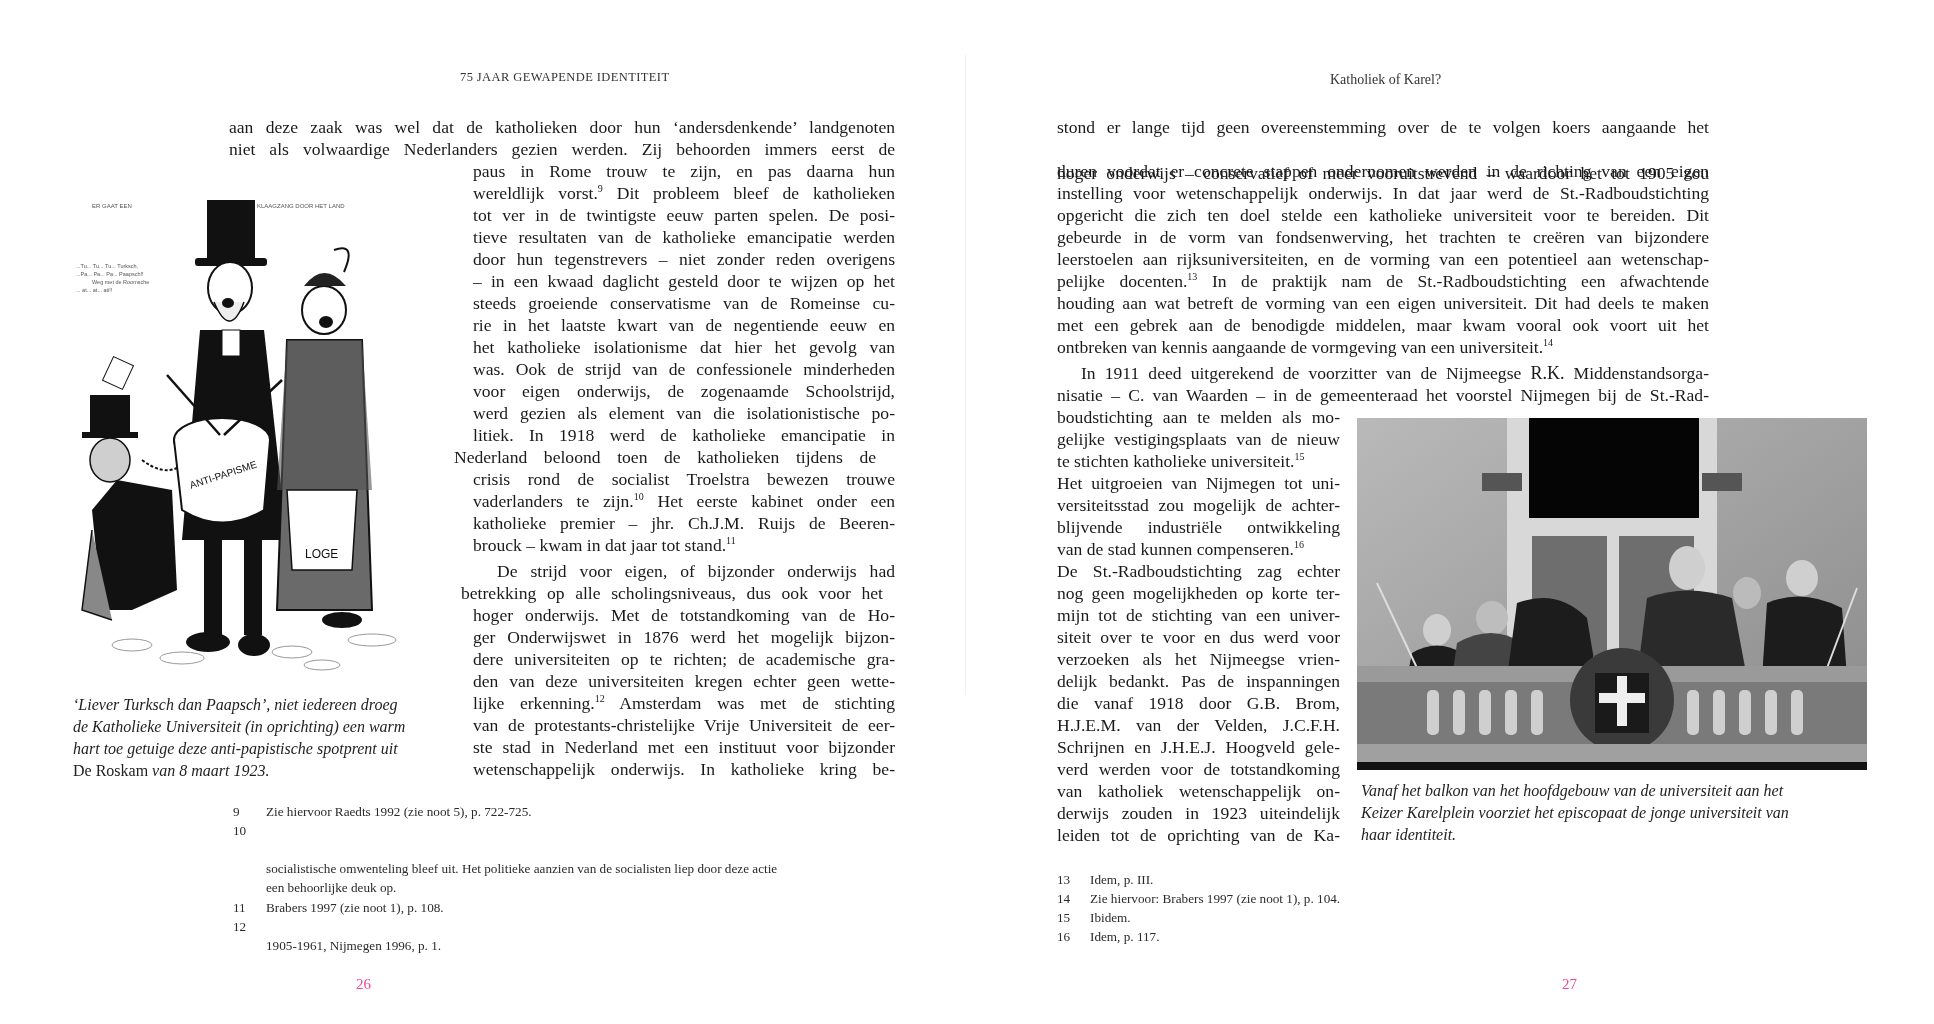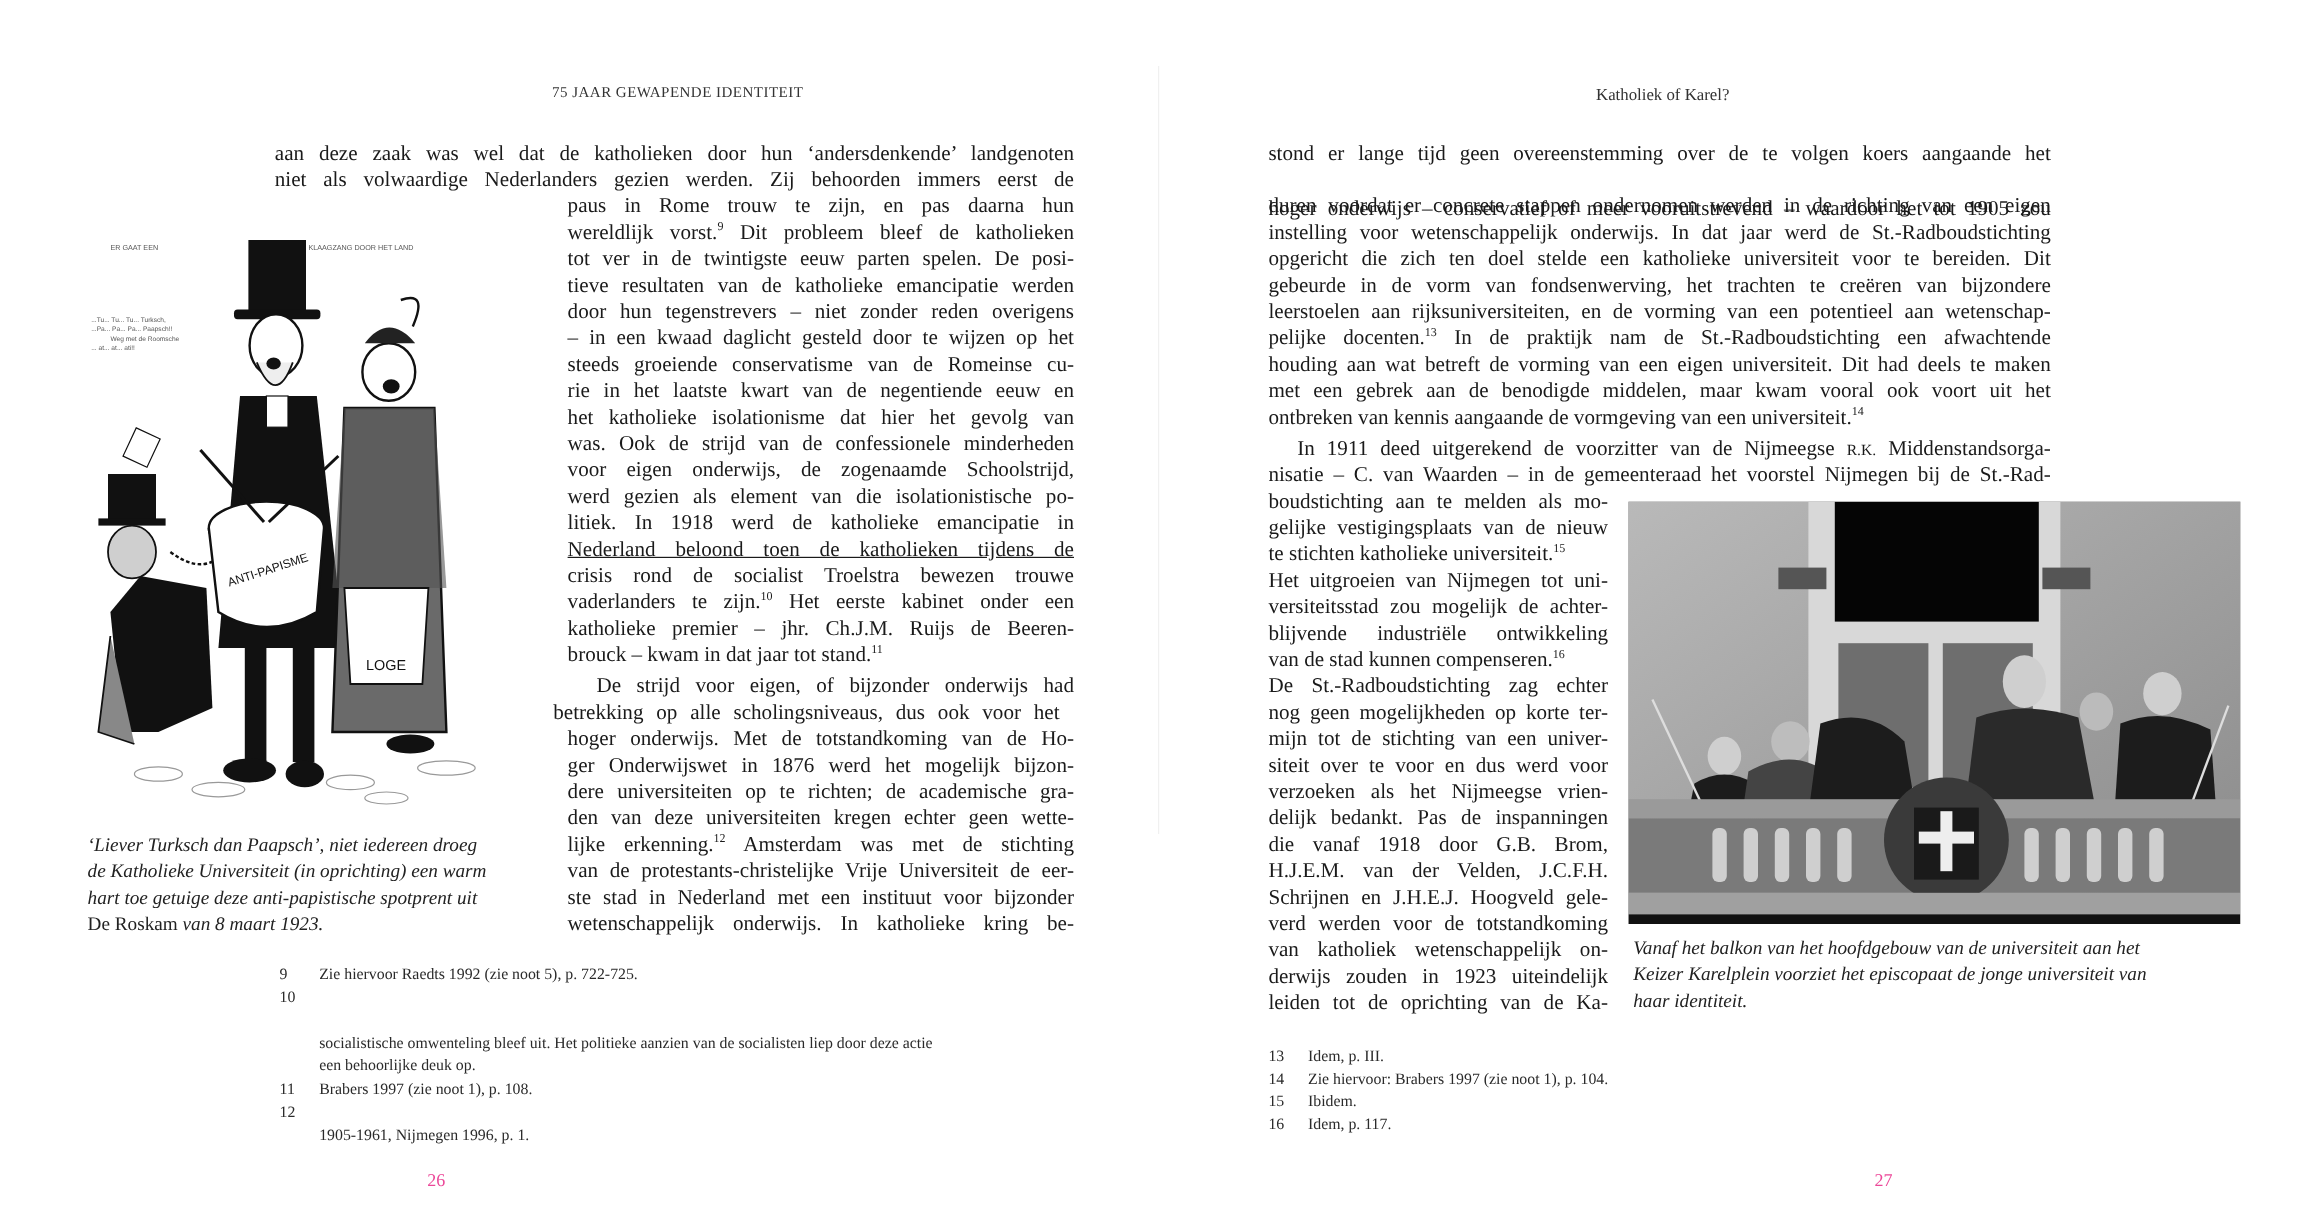--- a/index.html
+++ b/index.html
@@ -14,21 +14,21 @@
   .cap .up { font-style:normal; }
   .fn { position:absolute; font-size:13.2px; line-height:19px; color:#2a2a2a; white-space:nowrap; }
   .fn .num { position:absolute; left:0; width:24px; }
   .fn .txt { position:absolute; left:33px; }
   .fn i { font-style:italic; }
   sup { font-size:10px; line-height:0; vertical-align:7px; }
   .pagenum { font-size:15px; color:#ec4899; }
   .gutter { position:absolute; left:965px; top:55px; width:1px; height:640px; background:#f0f0f0; }
   .figure { position:absolute; overflow:hidden; }
   .photo { background:#8d8d8d; }
-  .sc { font-size:13px; }
+  .sc { font-size:18px; }
 </style>
 </head>
 <body>
 
 <div>
   <div class="abs running-head" style="left:460px;top:70px;">75 JAAR GEWAPENDE IDENTITEIT</div>
 
   <div class="line" style="left:229px;top:116px;width:666px;">aan deze zaak was wel dat de katholieken door hun ‘andersdenkende’ landgenoten</div>
   <div class="line" style="left:229px;top:138px;width:666px;">niet als volwaardige Nederlanders gezien werden. Zij behoorden immers eerst de</div>
 
@@ -38,21 +38,21 @@
   <div class="line" style="left:473px;top:226px;width:422px;">tieve resultaten van de katholieke emancipatie werden</div>
   <div class="line" style="left:473px;top:248px;width:422px;">door hun tegenstrevers – niet zonder reden overigens</div>
   <div class="line" style="left:473px;top:270px;width:422px;">– in een kwaad daglicht gesteld door te wijzen op het</div>
   <div class="line" style="left:473px;top:292px;width:422px;">steeds groeiende conservatisme van de Romeinse cu-</div>
   <div class="line" style="left:473px;top:314px;width:422px;">rie in het laatste kwart van de negentiende eeuw en</div>
   <div class="line" style="left:473px;top:336px;width:422px;">het katholieke isolationisme dat hier het gevolg van</div>
   <div class="line" style="left:473px;top:358px;width:422px;">was. Ook de strijd van de confessionele minderheden</div>
   <div class="line" style="left:473px;top:380px;width:422px;">voor eigen onderwijs, de zogenaamde Schoolstrijd,</div>
   <div class="line" style="left:473px;top:402px;width:422px;">werd gezien als element van die isolationistische po-</div>
   <div class="line" style="left:473px;top:424px;width:422px;">litiek. In 1918 werd de katholieke emancipatie in</div>
-  <div class="line" style="left:473px;top:446px;width:422px;text-decoration:underline;">Nederland beloond toen de katholieken tijdens de</div>
+  <div class="line" style="left:454px;top:446px;width:422px;">Nederland beloond toen de katholieken tijdens de</div>
   <div class="line" style="left:473px;top:468px;width:422px;">crisis rond de socialist Troelstra bewezen trouwe</div>
   <div class="line" style="left:473px;top:490px;width:422px;"><span>vaderlanders te zijn.</span><sup>10</sup><span> Het eerste kabinet onder een</span></div>
   <div class="line" style="left:473px;top:512px;width:422px;">katholieke premier – jhr. Ch.J.M. Ruijs de Beeren-</div>
   <div class="line last" style="left:473px;top:534px;width:422px;"><span>brouck – kwam in dat jaar tot stand.</span><sup>11</sup></div>
   <div class="line" style="left:497px;top:560px;width:398px;">De strijd voor eigen, of bijzonder onderwijs had</div>
   <div class="line" style="left:461px;top:582px;width:422px;">betrekking op alle scholingsniveaus, dus ook voor het</div>
   <div class="line" style="left:473px;top:604px;width:422px;">hoger onderwijs. Met de totstandkoming van de Ho-</div>
   <div class="line" style="left:473px;top:626px;width:422px;">ger Onderwijswet in 1876 werd het mogelijk bijzon-</div>
   <div class="line" style="left:473px;top:648px;width:422px;">dere universiteiten op te richten; de academische gra-</div>
   <div class="line" style="left:473px;top:670px;width:422px;">den van deze universiteiten kregen echter geen wette-</div>

